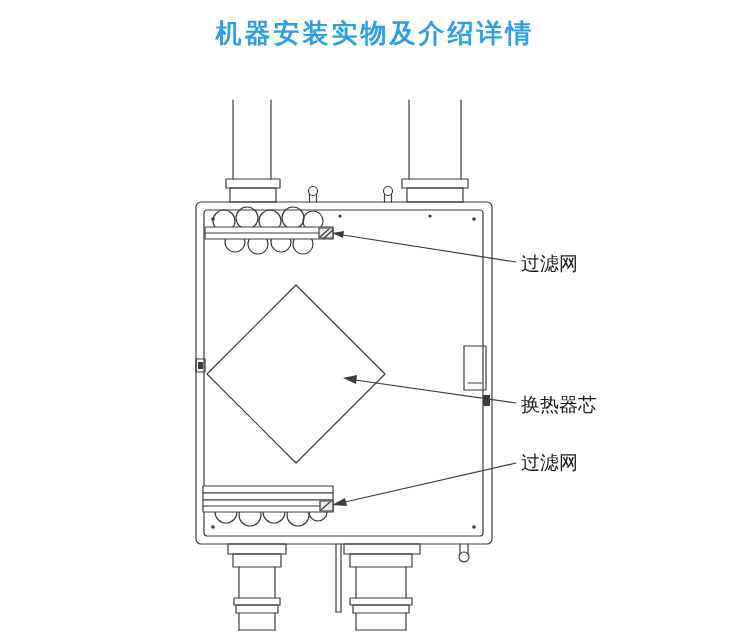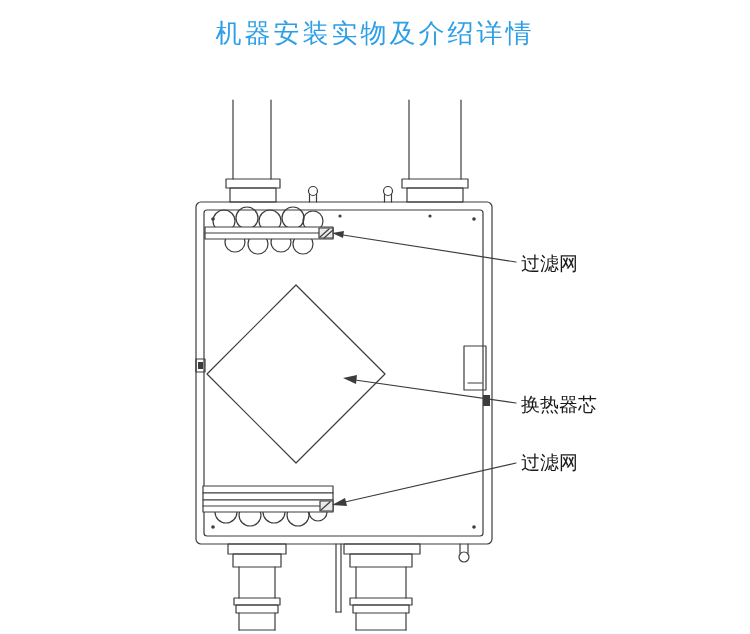--- a/index.html
+++ b/index.html
@@ -17,21 +17,21 @@
   }
   .title {
     position: absolute;
     top: 16px;
     left: 0;
     width: 100%;
     margin: 0;
     text-align: center;
     font-family: "Liberation Sans", "DejaVu Sans", sans-serif;
     font-size: 26px;
-    font-weight: normal;
+    font-weight: bold;
     letter-spacing: 3px;
     color: #2d9fe6;
   }
   svg.diagram {
     position: absolute;
     top: 0;
     left: 0;
   }
   svg.diagram text {
     font-family: "Liberation Serif", "DejaVu Serif", serif;

